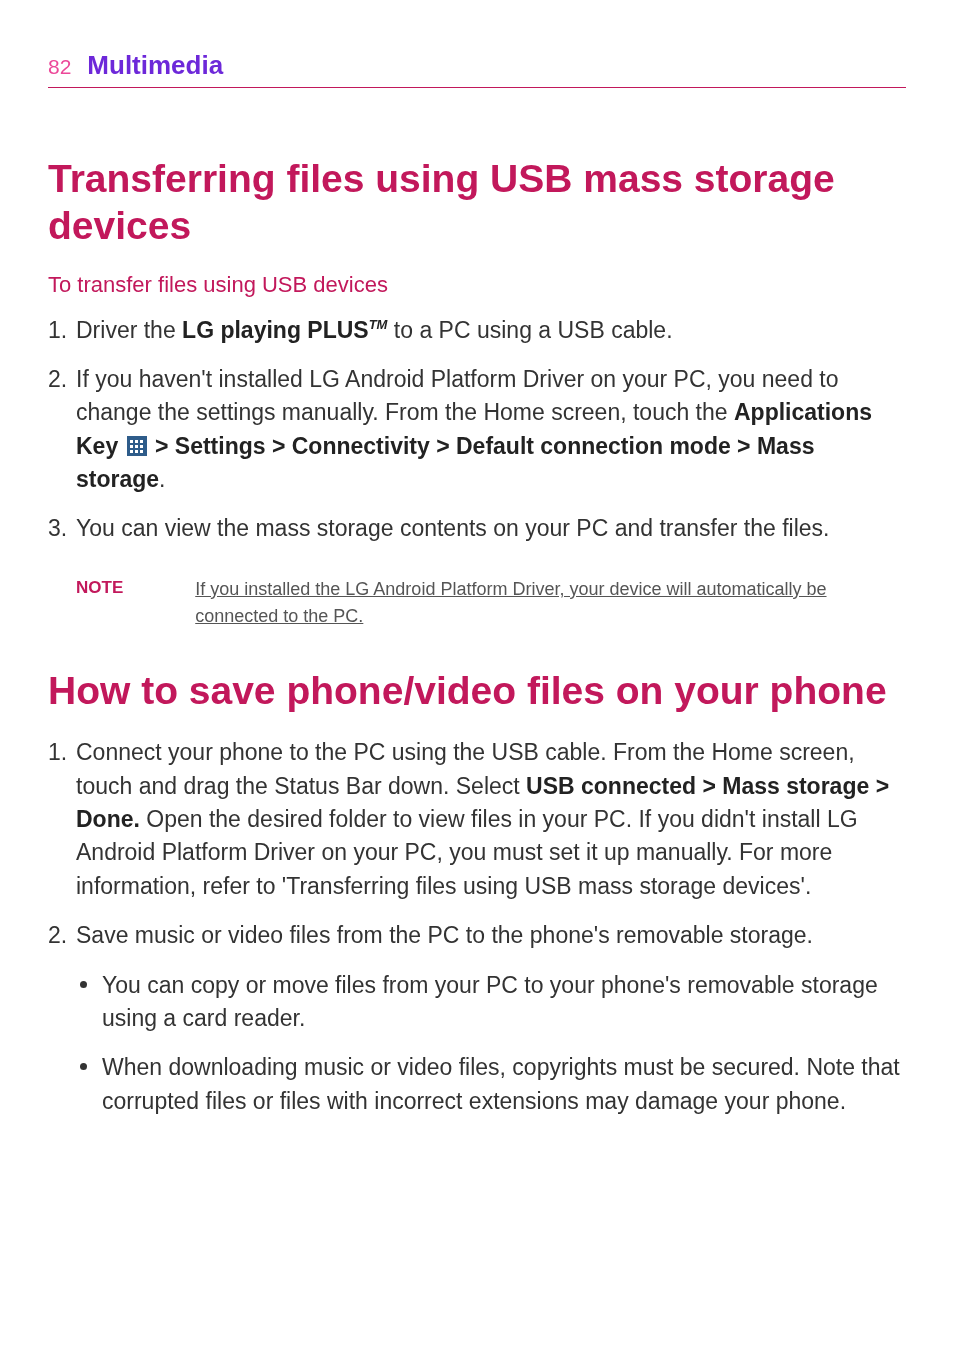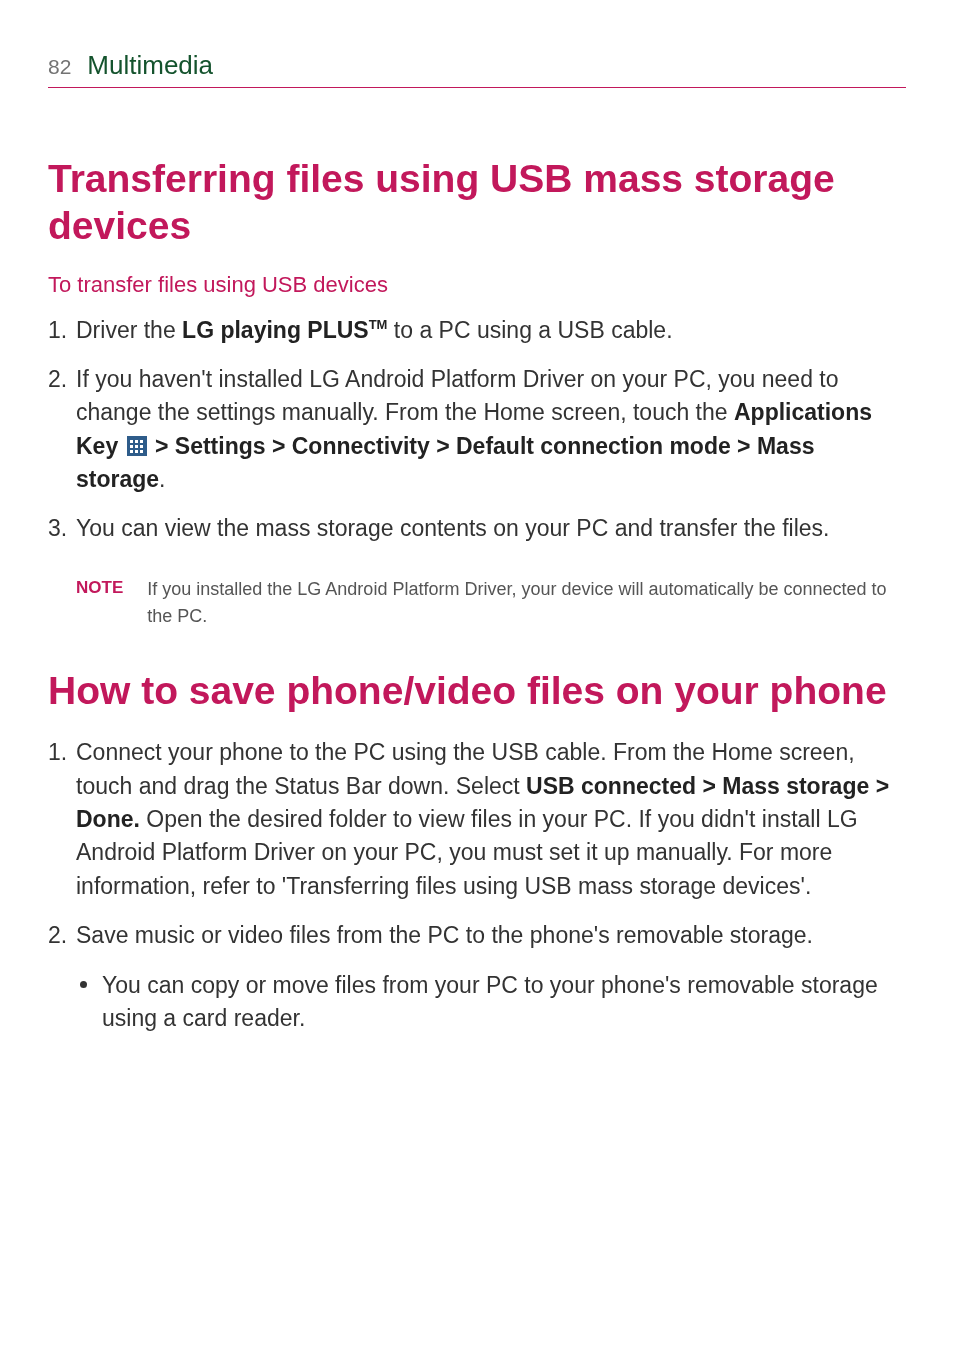--- a/index.html
+++ b/index.html
@@ -18,27 +18,27 @@
     .page-header {
       display: flex;
       align-items: baseline;
       border-bottom: 1.5px solid #c2185b;
       padding-bottom: 6px;
       margin-bottom: 68px;
     }
     .page-number {
       font-size: 21px;
       font-weight: 400;
-      color: #737373;
+      color: #ec4899;
       margin-right: 16px;
     }
     .page-section {
       font-size: 26px;
-      font-weight: 400;
-      color: #14532d;
+      font-weight: 700;
+      color: #6d28d9;
     }
     .heading-1 {
       font-size: 39px;
       font-weight: bold;
       color: #c2185b;
       margin-bottom: 22px;
       line-height: 1.2;
     }
     .heading-2 {
       font-size: 22px;
@@ -66,20 +66,21 @@
       left: 0;
       top: 0;
     }
     .bold {
       font-weight: bold;
       color: #222;
     }
     .tm {
       font-size: 13px;
       vertical-align: super;
+      font-style: italic;
     }
     .apps-icon {
       display: inline-block;
       width: 20px;
       height: 20px;
       background: #2e5c8a;
       vertical-align: -2px;
       position: relative;
       margin: 0 2px;
     }
@@ -94,33 +95,35 @@
       box-shadow: 5px 0 0 #fff, 10px 0 0 #fff,
                   0 5px 0 #fff, 5px 5px 0 #fff, 10px 5px 0 #fff,
                   0 10px 0 #fff, 5px 10px 0 #fff, 10px 10px 0 #fff;
     }
     .note-block {
       display: flex;
       align-items: flex-start;
       padding-left: 28px;
       margin-top: 8px;
       margin-bottom: 30px;
+      gap: 48px;
     }
     .note-label {
       font-size: 17px;
       font-weight: bold;
       color: #c2185b;
       margin-right: 24px;
       flex-shrink: 0;
       padding-top: 2px;
     }
     .note-text {
       font-size: 18px;
       line-height: 1.5;
       color: #555;
+      text-decoration: underline;
     }
     .section-2 {
       margin-top: 38px;
     }
     .bullet-list {
       list-style: none;
       margin-top: 16px;
     }
     .bullet-list > li {
       font-size: 23px;
@@ -174,16 +177,17 @@
   <h1 class="heading-1">How to save phone/video files on your phone</h1>
 
   <ol class="ordered-list">
     <li>
       <span>Connect your phone to the PC using the USB cable. From the Home screen, touch and drag the Status Bar down. Select </span><span class="bold">USB connected &gt; Mass storage &gt; Done.</span><span> Open the desired folder to view files in your PC. If you didn't install LG Android Platform Driver on your PC, you must set it up manually. For more information, refer to 'Transferring files using USB  mass storage devices'.</span>
     </li>
     <li>
       <span>Save music or video files from the PC to the phone's removable storage.</span>
       <ul class="bullet-list">
         <li><span>You can copy or move files from your PC to your phone's removable storage using a card reader.</span></li>
+        <li><span>When downloading music or video files, copyrights must be secured. Note that corrupted files or files with incorrect extensions may damage your phone.</span></li>
       </ul>
     </li>
   </ol>
 </div>
 
 </body></html>

